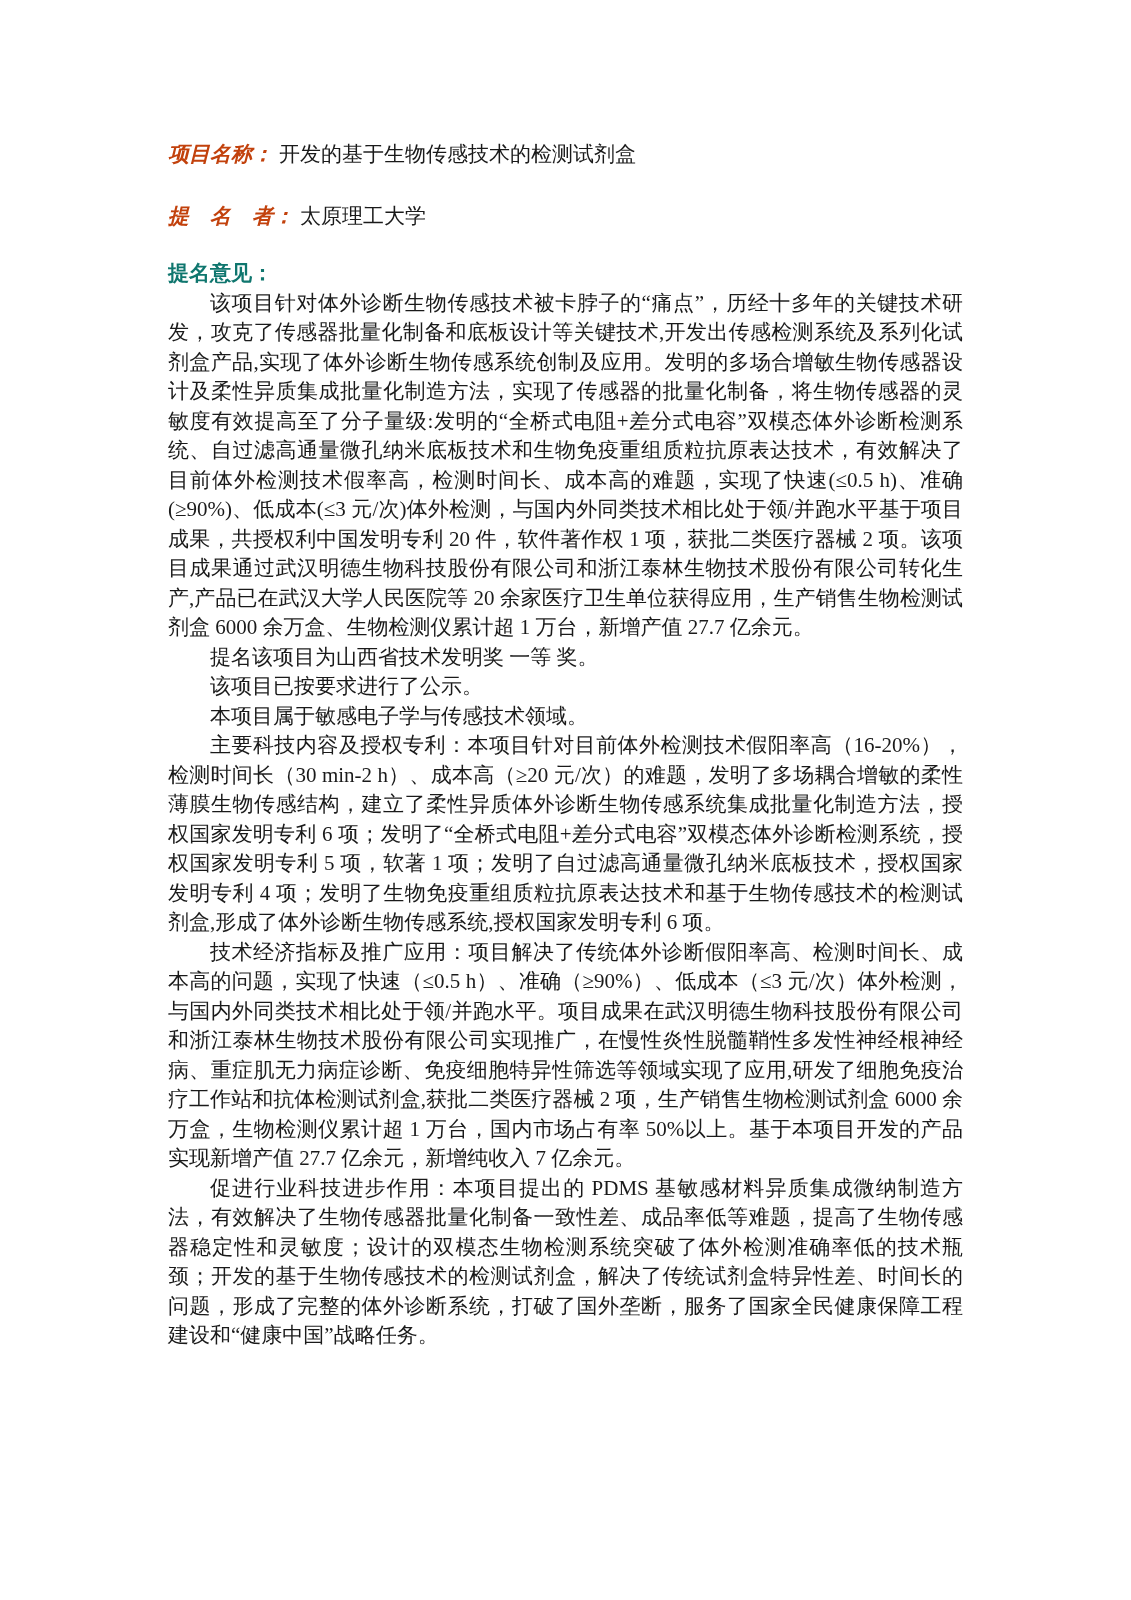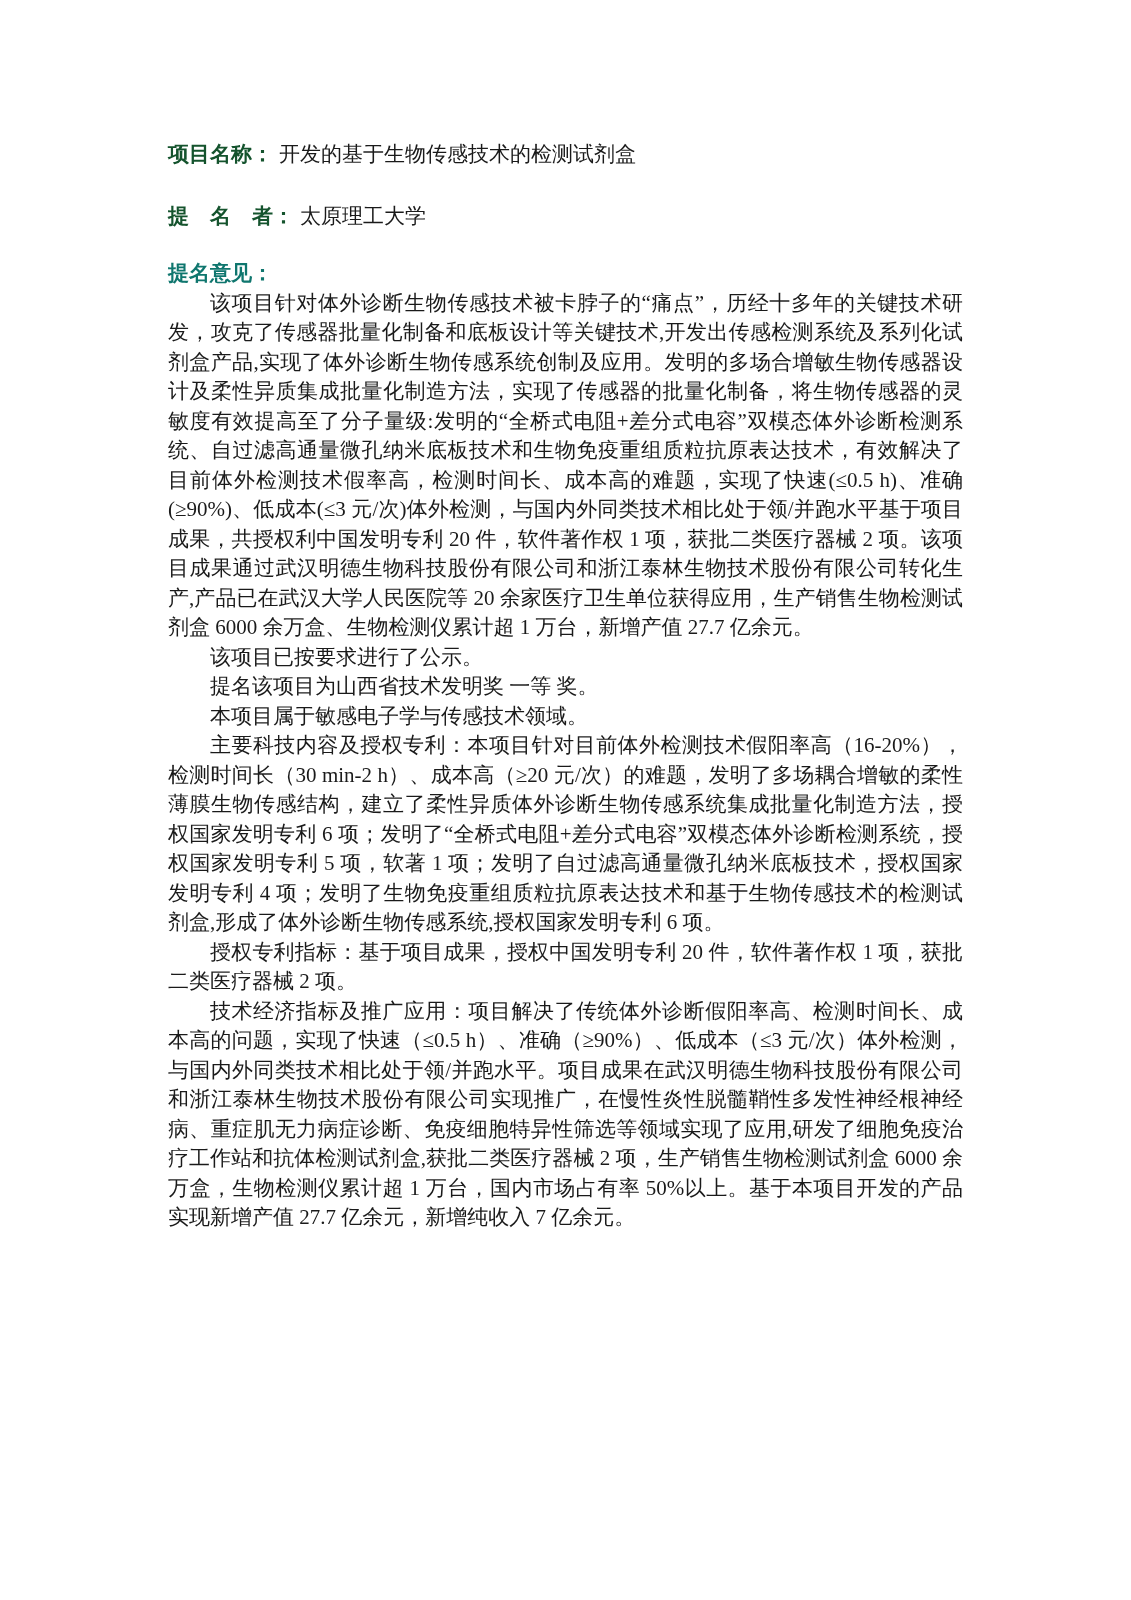--- a/index.html
+++ b/index.html
@@ -18,21 +18,22 @@
     overflow: hidden;
   }
   .row {
     white-space: nowrap;
   }
   .row-nominator {
     margin-top: 32px;
   }
   .label {
     font-weight: bold;
-    color: #14532d;
+    color: #c2410c;
+    font-style: italic;
   }
   .value {
     margin-left: 6px;
   }
   .section-heading {
     font-weight: bold;
     color: #0f766e;
   }
   .heading-opinion {
     margin-top: 28px;
@@ -54,25 +55,25 @@
 </div>
 
 <div class="row row-nominator">
   <span class="label">提　名　者：</span><span class="value">太原理工大学</span>
 </div>
 
 <div class="section">
   <div class="section-heading heading-opinion">提名意见：</div>
   <div class="para-block">
       <div class="para">该项目针对体外诊断生物传感技术被卡脖子的“痛点”，历经十多年的关键技术研发，攻克了传感器批量化制备和底板设计等关键技术,开发出传感检测系统及系列化试剂盒产品,实现了体外诊断生物传感系统创制及应用。发明的多场合增敏生物传感器设计及柔性异质集成批量化制造方法，实现了传感器的批量化制备，将生物传感器的灵敏度有效提高至了分子量级:发明的“全桥式电阻+差分式电容”双模态体外诊断检测系统、自过滤高通量微孔纳米底板技术和生物免疫重组质粒抗原表达技术，有效解决了目前体外检测技术假率高，检测时间长、成本高的难题，实现了快速(≤0.5 h)、准确(≥90%)、低成本(≤3 元/次)体外检测，与国内外同类技术相比处于领/并跑水平基于项目成果，共授权利中国发明专利 20 件，软件著作权 1 项，获批二类医疗器械 2 项。该项目成果通过武汉明德生物科技股份有限公司和浙江泰林生物技术股份有限公司转化生产,产品已在武汉大学人民医院等 20 余家医疗卫生单位获得应用，生产销售生物检测试剂盒 6000 余万盒、生物检测仪累计超 1 万台，新增产值 27.7 亿余元。</div>
+      <div class="para">提名该项目为山西省技术发明奖 一等 奖。</div>
       <div class="para">该项目已按要求进行了公示。</div>
-      <div class="para">提名该项目为山西省技术发明奖 一等 奖。</div>
     </div>
 </div>
 
 <div class="section">
   <div class="para-block">
       <div class="para">本项目属于敏感电子学与传感技术领域。</div>
       <div class="para">主要科技内容及授权专利：本项目针对目前体外检测技术假阳率高（16-20%），检测时间长（30 min-2 h）、成本高（≥20 元/次）的难题，发明了多场耦合增敏的柔性薄膜生物传感结构，建立了柔性异质体外诊断生物传感系统集成批量化制造方法，授权国家发明专利 6 项；发明了“全桥式电阻+差分式电容”双模态体外诊断检测系统，授权国家发明专利 5 项，软著 1 项；发明了自过滤高通量微孔纳米底板技术，授权国家发明专利 4 项；发明了生物免疫重组质粒抗原表达技术和基于生物传感技术的检测试剂盒,形成了体外诊断生物传感系统,授权国家发明专利 6 项。</div>
-      <div class="para">授权专利指标：基于项目成果，授权中国发明专利 20 件，软件著作权 1 项，获批二类医疗器械 2 项。</div>
       <div class="para">技术经济指标及推广应用：项目解决了传统体外诊断假阳率高、检测时间长、成本高的问题，实现了快速（≤0.5 h）、准确（≥90%）、低成本（≤3 元/次）体外检测，与国内外同类技术相比处于领/并跑水平。项目成果在武汉明德生物科技股份有限公司和浙江泰林生物技术股份有限公司实现推广，在慢性炎性脱髓鞘性多发性神经根神经病、重症肌无力病症诊断、免疫细胞特异性筛选等领域实现了应用,研发了细胞免疫治疗工作站和抗体检测试剂盒,获批二类医疗器械 2 项，生产销售生物检测试剂盒 6000 余万盒，生物检测仪累计超 1 万台，国内市场占有率 50%以上。基于本项目开发的产品实现新增产值 27.7 亿余元，新增纯收入 7 亿余元。</div>
+      <div class="para">促进行业科技进步作用：本项目提出的 PDMS 基敏感材料异质集成微纳制造方法，有效解决了生物传感器批量化制备一致性差、成品率低等难题，提高了生物传感器稳定性和灵敏度；设计的双模态生物检测系统突破了体外检测准确率低的技术瓶颈；开发的基于生物传感技术的检测试剂盒，解决了传统试剂盒特异性差、时间长的问题，形成了完整的体外诊断系统，打破了国外垄断，服务了国家全民健康保障工程建设和“健康中国”战略任务。</div>
     </div>
 </div>
 
 </body></html>

